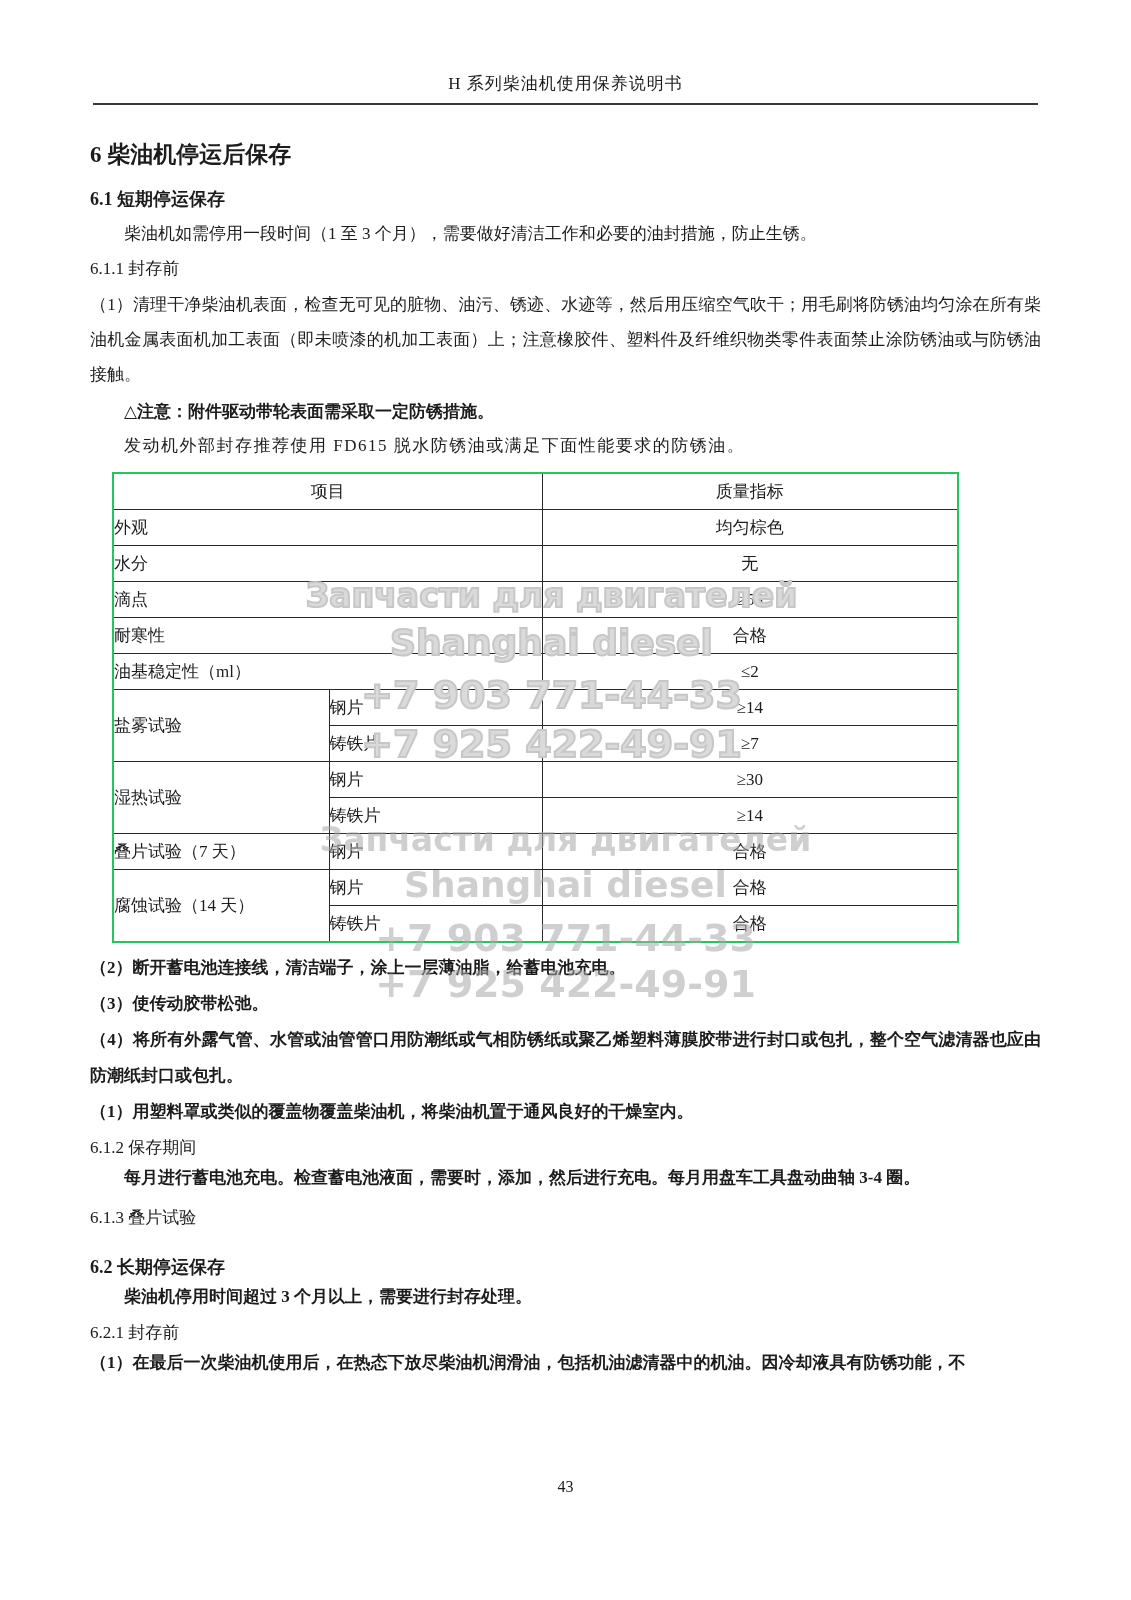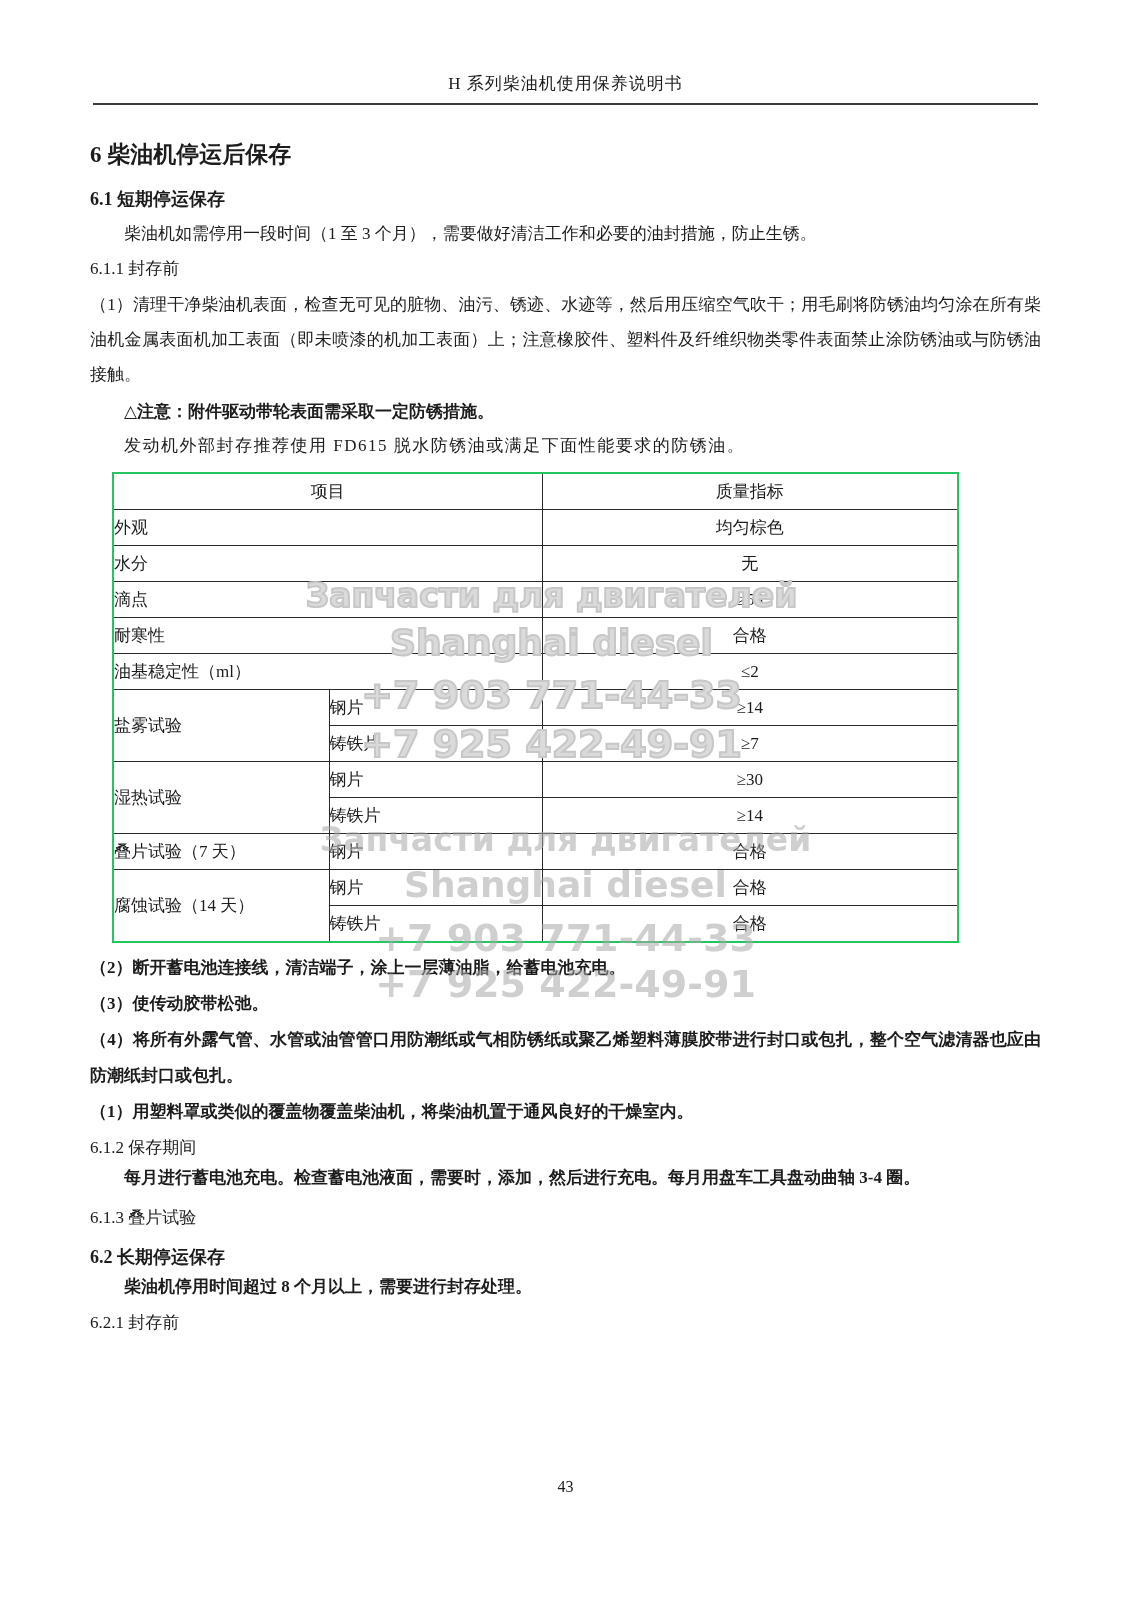--- a/index.html
+++ b/index.html
@@ -230,20 +230,21 @@
     <p class="body after-table" style="margin-top:7px">（2）断开蓄电池连接线，清洁端子，涂上一层薄油脂，给蓄电池充电。</p>
     <p class="body after-table tight">（3）使传动胶带松弛。</p>
     <p class="body after-table tight">（4）将所有外露气管、水管或油管管口用防潮纸或气相防锈纸或聚乙烯塑料薄膜胶带进行封口或包扎，整个空气滤清器也应由防潮纸封口或包扎。</p>
     <p class="body after-table tight">（1）用塑料罩或类似的覆盖物覆盖柴油机，将柴油机置于通风良好的干燥室内。</p>
 
     <h3 class="sec">6.1.2 保存期间</h3>
     <p class="body after-table tight indent">每月进行蓄电池充电。检查蓄电池液面，需要时，添加，然后进行充电。每月用盘车工具盘动曲轴 3-4 圈。</p>
 
     <h3 class="sec" style="margin-top:10px">6.1.3 叠片试验</h3>
 
-    <h2 class="sec" style="margin-top:15px">6.2 长期停运保存</h2>
-    <p class="body after-table tight indent">柴油机停用时间超过 8 个月以上，需要进行封存处理。</p>
+    <h2 class="sec" style="margin-top:25px">6.2 长期停运保存</h2>
+    <p class="body after-table tight indent">柴油机停用时间超过 3 个月以上，需要进行封存处理。</p>
 
     <h3 class="sec">6.2.1 封存前</h3>
+    <p class="body after-table tight">（1）在最后一次柴油机使用后，在热态下放尽柴油机润滑油，包括机油滤清器中的机油。因冷却液具有防锈功能，不</p>
   </div>
 
   <div class="footer-pagenum">43</div>
 </div>
 
 </body></html>

